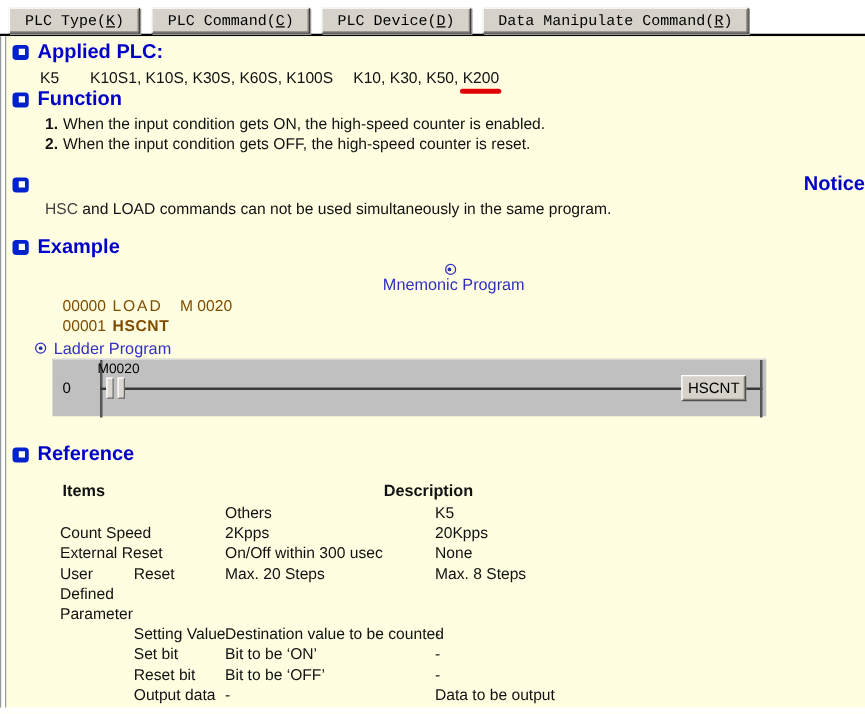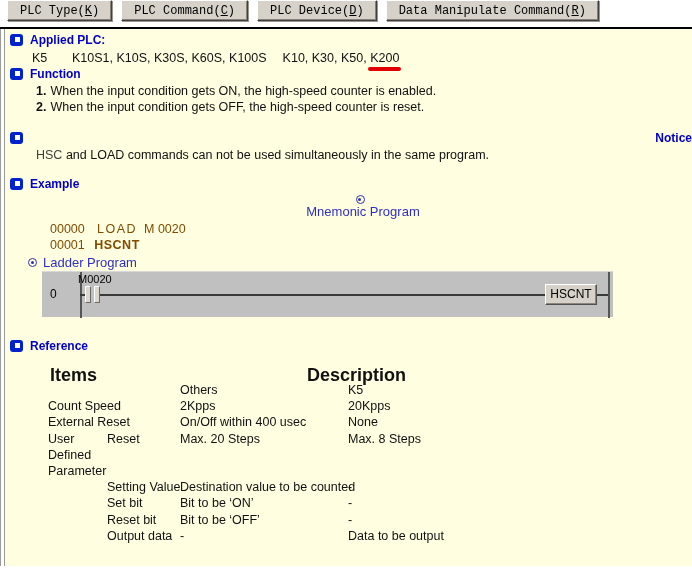--- a/index.html
+++ b/index.html
@@ -5,21 +5,21 @@
   * { box-sizing: border-box; }
   html,body { margin:0; padding:0; }
   body {
     width:692px; height:571px; position:relative; overflow:hidden;
     background:#ffffff;
     font-family:"Liberation Sans", sans-serif;
     font-size:12.5px; color:#111111;
   }
   
   .toolbar {
-    height:29px; background:#ffffff; display:flex; align-items:flex-start;
+    height:29px; background:#ffffff; display:flex; align-items:flex-end;
     gap:9px; padding-left:7px; border-bottom:2px solid #000000;
   }
   .tb-btn {
     font-family:"Liberation Mono", monospace; font-size:12px; color:#000;
     background:#d6d2ca; height:21px; padding:0 12px; cursor:pointer;
     border:1px solid; border-color:#ffffff #404040 #404040 #ffffff;
     box-shadow: inset -1px -1px 0 #868279, 1px 1px 0 #9a968e;
     white-space:nowrap;
   }
   .tb-btn .mnemonic { text-decoration:underline; }
@@ -35,21 +35,21 @@
   
   .sec-header { display:flex; align-items:center; margin-left:10px; }
   .book-icon {
     width:13px; height:12px; background:#0022cc; border-radius:3px;
     position:relative; flex:0 0 auto;
   }
   .book-icon::after {
     content:""; position:absolute; width:5px; height:5px; background:#ffffff;
     right:3px; top:3px;
   }
-  .sec-title { color:#0000c8; font-weight:bold; font-size:12px; margin-left:7px; }
+  .sec-title { color:#0000c8; font-weight:bold; font-size:16px; margin-left:7px; }
   
   .sub-header { display:flex; align-items:center; margin-left:28px; }
   .ring-icon {
     width:9px; height:9px; border:1.5px solid #3030b8; border-radius:50%;
     position:relative; flex:0 0 auto;
   }
   .ring-icon::after {
     content:""; position:absolute; width:3px; height:3px; background:#3030b8;
     border-radius:50%; left:1.5px; top:1.5px;
   }
@@ -63,21 +63,21 @@
   .k200-wrap { position:relative; display:inline-block; }
   .red-line {
     display:block; position:absolute; left:-2px; bottom:-6px; width:33px; height:4px;
     background:#e00000; border-radius:2px;
   }
   
   .green-link { color:#404040; cursor:pointer; }
   
   .mn-line { margin-left:50px; line-height:16px; color:#804c00; }
   .mn-step { display:inline-block; width:40px; }
-  .mn-op   { display:inline-block; width:54px; letter-spacing:1.5px;text-align:center; }
+  .mn-op   { display:inline-block; width:54px; letter-spacing:1.5px; }
   .mn-op.bold { font-weight:bold; letter-spacing:0.5px; }
   
   .ladder {
     position:relative; margin-left:42px; margin-top:1px;
     width:571px; height:46px; background:#c0c0c0;
     border-top:1px solid #d8d8d8;
   }
   .ladder .row-num { position:absolute; left:8px; top:15px; font-size:12px; color:#000; }
   .rail { position:absolute; top:0; height:46px; width:2px; background:#555555; }
   .rail.left  { left:38px; }
@@ -94,21 +94,21 @@
   .contact-bar.b2 { left:52px; }
   .contact-label { position:absolute; left:36px; top:1px; font-size:11px; color:#000; }
   .out-box {
     position:absolute; left:503px; top:12px; width:52px; height:21px;
     background:#d6d2ca; border:1px solid; border-color:#ffffff #505050 #505050 #ffffff;
     box-shadow: inset -1px -1px 0 #8a867e;
     text-align:center; line-height:19px; font-size:12px; color:#000;
   }
   
   .ref-table { margin-left:48px; margin-top:12px; }
-  .ref-head { position:relative; height:17px; font-weight:bold; font-size:18px; }
+  .ref-head { position:relative; height:17px; font-weight:bold; font-size:13px; }
   .ref-head .items-h { position:absolute; left:2px; }
   .ref-head .desc-h  { position:absolute; left:259px; }
   .ref-row {
     display:grid; grid-template-columns:59px 73px 168px 1fr;
     height:16.2px; line-height:16.2px; white-space:nowrap;
   }
   
   .mt18 { margin-top:2px; } .mt16 { margin-top:16px;justify-content:space-between; } .mt14 { margin-top:14px; }
   .mt22 { margin-top:22px; } .mt4 { margin-top:4px;flex-direction:column; } .mt2 { margin-top:2px; }
   .mt1 { margin-top:1px; }
@@ -202,21 +202,21 @@
       </div>
     <div class="ref-row">
         <span>Count Speed</span>
         <span></span>
         <span>2Kpps</span>
         <span>20Kpps</span>
       </div>
     <div class="ref-row">
         <span>External Reset</span>
         <span></span>
-        <span>On/Off within 400 usec</span>
+        <span>On/Off within 300 usec</span>
         <span>None</span>
       </div>
     <div class="ref-row">
         <span>User</span>
         <span>Reset</span>
         <span>Max. 20 Steps</span>
         <span>Max. 8 Steps</span>
       </div>
     <div class="ref-row">
         <span>Defined</span>

